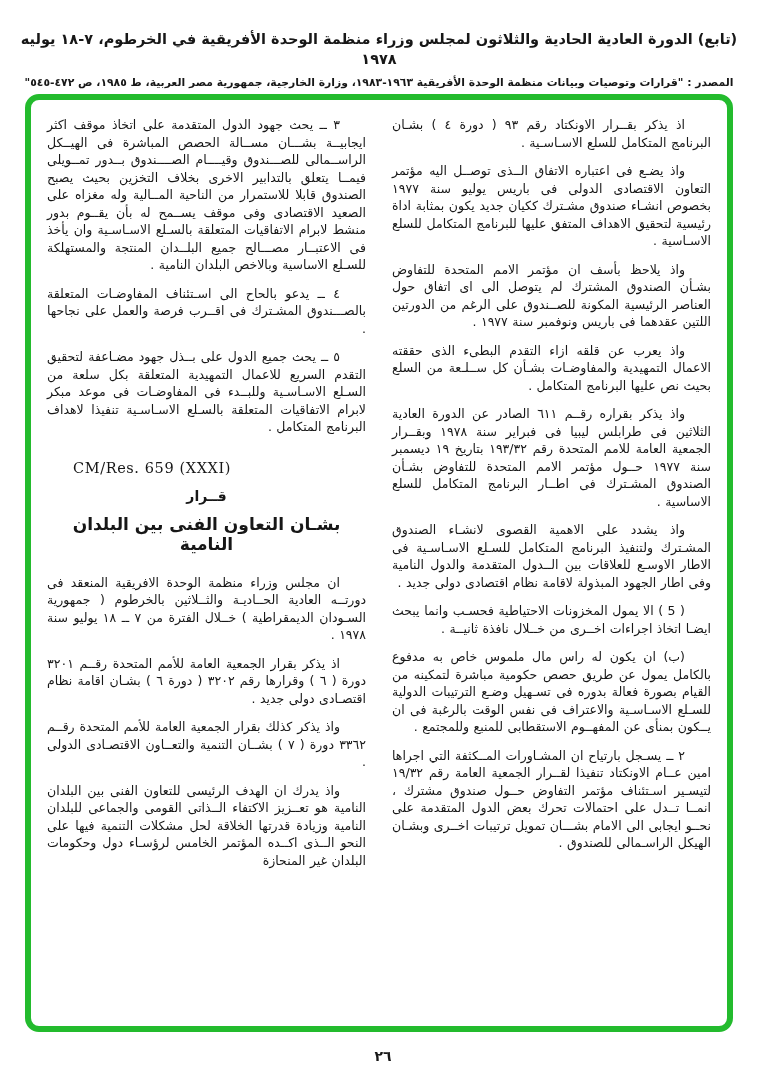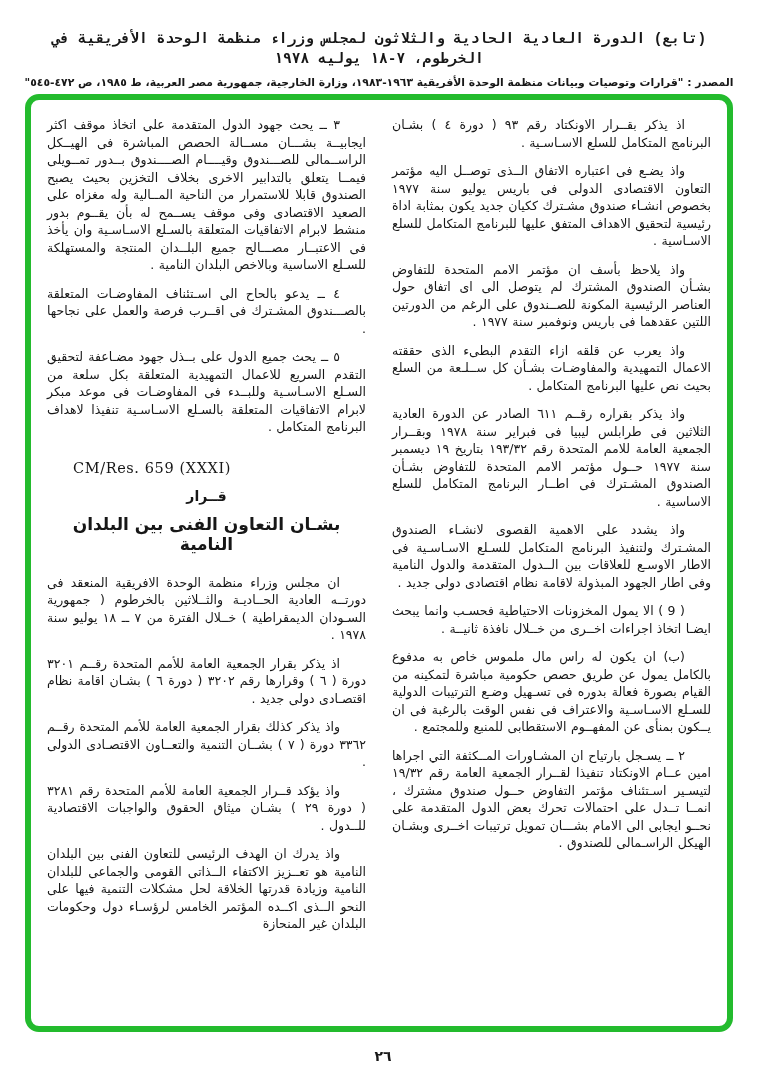--- a/index.html
+++ b/index.html
@@ -18,21 +18,20 @@
   .hdr{
     padding-top:30px;
     text-align:center;
     direction:rtl;
   }
   .hdr-title{
     font-size:14.5px;
     font-weight:bold;
     line-height:1.35;
     padding:0 18px;
-    font-family:Liberation Mono, monospace;
   }
   .hdr-source{
     font-size:10.8px;
     font-weight:bold;
     margin-top:7px;
     padding:0 14px;
   }
   .frame{
     position:absolute;
     left:25px; top:94px;
@@ -100,36 +99,35 @@
 
 <div class="frame" style="border-color: rgb(35, 187, 45);">
 
   <div class="col">
     <p>اذ يذكر بقــرار الاونكتاد رقم ٩٣ ( دورة ٤ ) بشـان البرنامج المتكامل للسلع الاسـاسـية .</p>
     <p>واذ يضـع فى اعتباره الاتفاق الــذى توصــل اليه مؤتمر التعاون الاقتصادى الدولى فى باريس يوليو سنة ١٩٧٧ بخصوص انشـاء صندوق مشـترك ككيان جديد يكون بمثابة اداة رئيسية لتحقيق الاهداف المتفق عليها للبرنامج المتكامل للسلع الاسـاسية .</p>
     <p>واذ يلاحظ بأسف ان مؤتمر الامم المتحدة للتفاوض بشـأن الصندوق المشترك لم يتوصل الى اى اتفاق حول العناصر الرئيسية المكونة للصــندوق على الرغم من الدورتين اللتين عقدهما فى باريس ونوفمبر سنة ١٩٧٧ .</p>
     <p>واذ يعرب عن قلقه ازاء التقدم البطىء الذى حققته الاعمال التمهيدية والمفاوضـات بشـأن كل ســلـعة من السلع بحيث نص عليها البرنامج المتكامل .</p>
     <p>واذ يذكر بقراره رقــم ٦١١ الصادر عن الدورة العادية الثلاثين فى طرابلس ليبيا فى فبراير سنة ١٩٧٨ وبقــرار الجمعية العامة للامم المتحدة رقم ١٩٣/٣٢ بتاريخ ١٩ ديسمبر سنة ١٩٧٧ حــول مؤتمر الامم المتحدة للتفاوض بشـأن الصندوق المشـترك فى اطــار البرنامج المتكامل للسلع الاساسية .</p>
     <p>واذ يشدد على الاهمية القصوى لانشـاء الصندوق المشـترك ولتنفيذ البرنامج المتكامل للسـلع الاسـاسـية فى الاطار الاوسـع للعلاقات بين الــدول المتقدمة والدول النامية وفى اطار الجهود المبذولة لاقامة نظام اقتصادى دولى جديد .</p>
-    <p>( 9 ) الا يمول المخزونات الاحتياطية فحسـب وانما يبحث ايضـا اتخاذ اجراءات اخــرى من خــلال نافذة ثانيــة .</p>
+    <p>( 5 ) الا يمول المخزونات الاحتياطية فحسـب وانما يبحث ايضـا اتخاذ اجراءات اخــرى من خــلال نافذة ثانيــة .</p>
     <p>(ب) ان يكون له راس مال ملموس خاص به مدفوع بالكامل يمول عن طريق حصص حكومية مباشرة لتمكينه من القيام بصورة فعالة بدوره فى تسـهيل وضـع الترتيبات الدولية للسـلع الاسـاسـية والاعتراف فى نفس الوقت بالرغبة فى ان يــكون بمنأى عن المفهــوم الاستقطابى للمنبع وللمجتمع .</p>
     <p>٢ ــ يسـجل بارتياح ان المشـاورات المــكثفة التي اجراها امين عــام الاونكتاد تنفيذا لقــرار الجمعية العامة رقم ١٩/٣٢ لتيسـير اسـتئناف مؤتمر التفاوض حــول صندوق مشترك ، انمــا تــدل على احتمالات تحرك بعض الدول المتقدمة على نحــو ايجابى الى الامام بشـــان تمويل ترتيبات اخــرى وبشـان الهيكل الراسـمالى للصندوق .</p>
   </div>
 
   <div class="col">
     <p>٣ ــ يحث جهود الدول المتقدمة على اتخاذ موقف اكثر ايجابيــة بشـــان مســالة الحصص المباشرة فى الهيــكل الراســمالى للصـــندوق وقيــــام الصــــندوق بــدور تمــويلى فيمــا يتعلق بالتدابير الاخرى بخلاف التخزين بحيث يصبح الصندوق قابلا للاستمرار من الناحية المــالية وله مغزاه على الصعيد الاقتصادى وفى موقف يســمح له بأن يقــوم بدور منشط لابرام الاتفاقيات المتعلقة بالسـلع الاسـاسـية وان يأخذ فى الاعتبــار مصـــالح جميع البلــدان المنتجة والمستهلكة للسـلع الاساسية وبالاخص البلدان النامية .</p>
     <p>٤ ــ يدعو بالحاح الى اسـتئناف المفاوضـات المتعلقة بالصـــندوق المشـترك فى اقــرب فرصة والعمل على نجاحها .</p>
     <p>٥ ــ يحث جميع الدول على بــذل جهود مضـاعفة لتحقيق التقدم السريع للاعمال التمهيدية المتعلقة بكل سلعة من السـلع الاسـاسـية وللبــدء فى المفاوضـات فى موعد مبكر لابرام الاتفاقيات المتعلقة بالسـلع الاسـاسـية تنفيذا لاهداف البرنامج المتكامل .</p>
 
     <div class="cmres">CM/Res. 659 (XXXI)</div>
     <div class="res-title">قــرار</div>
     <div class="res-sub">بشـان التعاون الفنى بين البلدان النامية</div>
 
     <p>ان مجلس وزراء منظمة الوحدة الافريقية المنعقد فى دورتــه العادية الحــاديـة والثــلاثين بالخرطوم ( جمهورية السـودان الديمقراطية ) خــلال الفترة من ٧ ــ ١٨ يوليو سنة ١٩٧٨ .</p>
     <p>اذ يذكر بقرار الجمعية العامة للأمم المتحدة رقــم ٣٢٠١ دورة ( ٦ ) وقرارها رقم ٣٢٠٢ ( دورة ٦ ) بشـان اقامة نظام اقتصـادى دولى جديد .</p>
     <p>واذ يذكر كذلك بقرار الجمعية العامة للأمم المتحدة رقــم ٣٣٦٢ دورة ( ٧ ) بشــان التنمية والتعــاون الاقتصـادى الدولى .</p>
-    <p>واذ يؤكد قــرار الجمعية العامة للأمم المتحدة رقم ٣٢٨١ ( دورة ٢٩ ) بشـان ميثاق الحقوق والواجبات الاقتصادية للــدول .</p>
     <p>واذ يدرك ان الهدف الرئيسى للتعاون الفنى بين البلدان النامية هو تعــزيز الاكتفاء الــذاتى القومى والجماعى للبلدان النامية وزيادة قدرتها الخلاقة لحل مشكلات التنمية فيها على النحو الــذى اكــده المؤتمر الخامس لرؤسـاء دول وحكومات البلدان غير المنحازة</p>
   </div>
 
 </div>
 
 <div class="pagenum">٢٦</div>
 
 </body></html>

